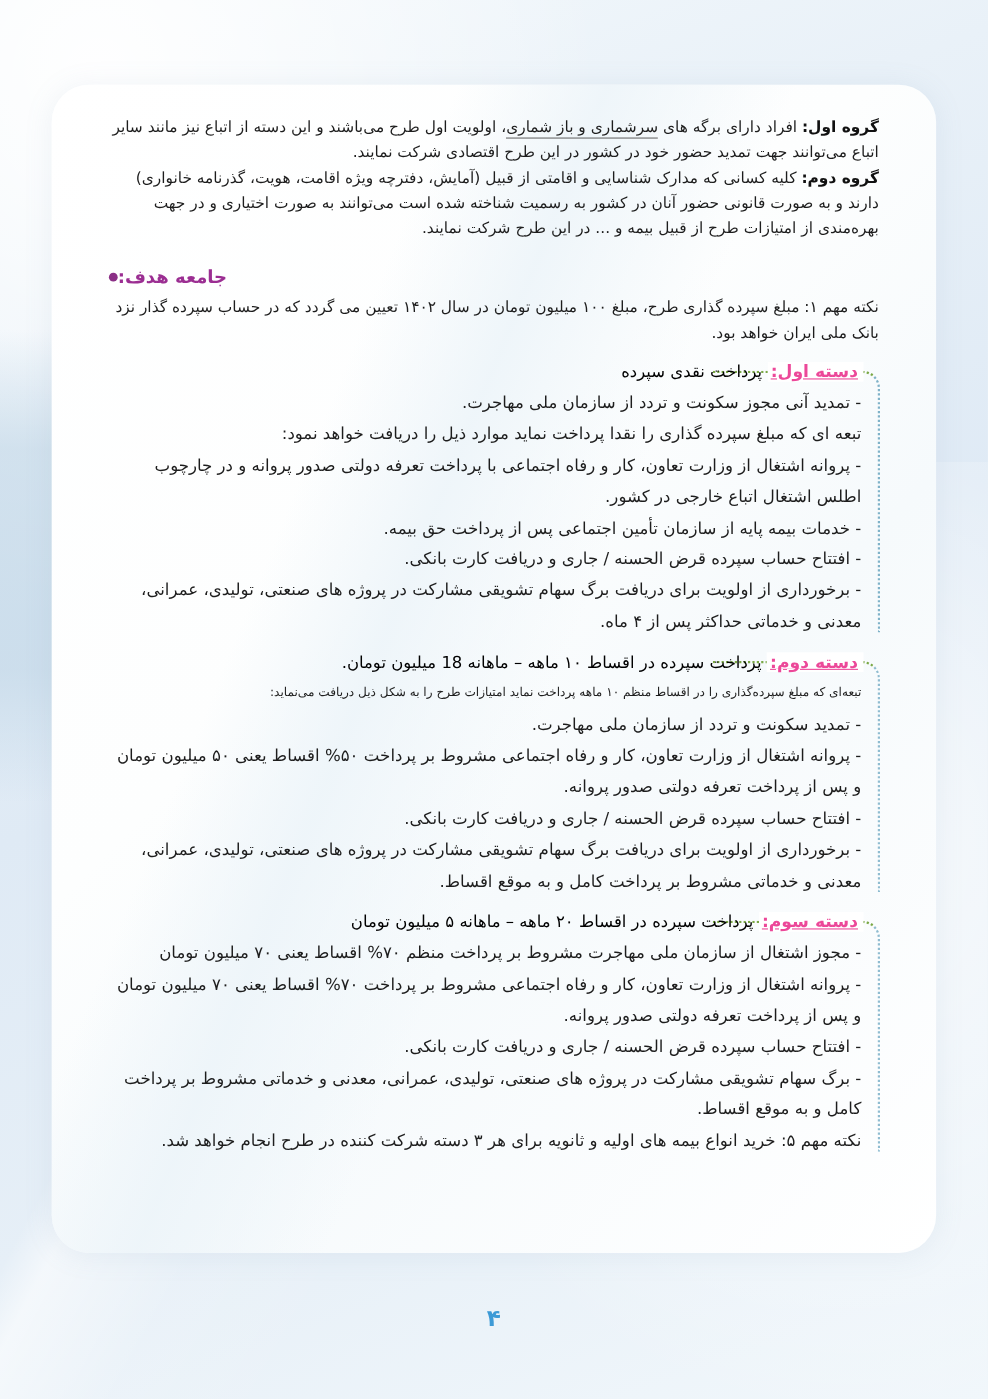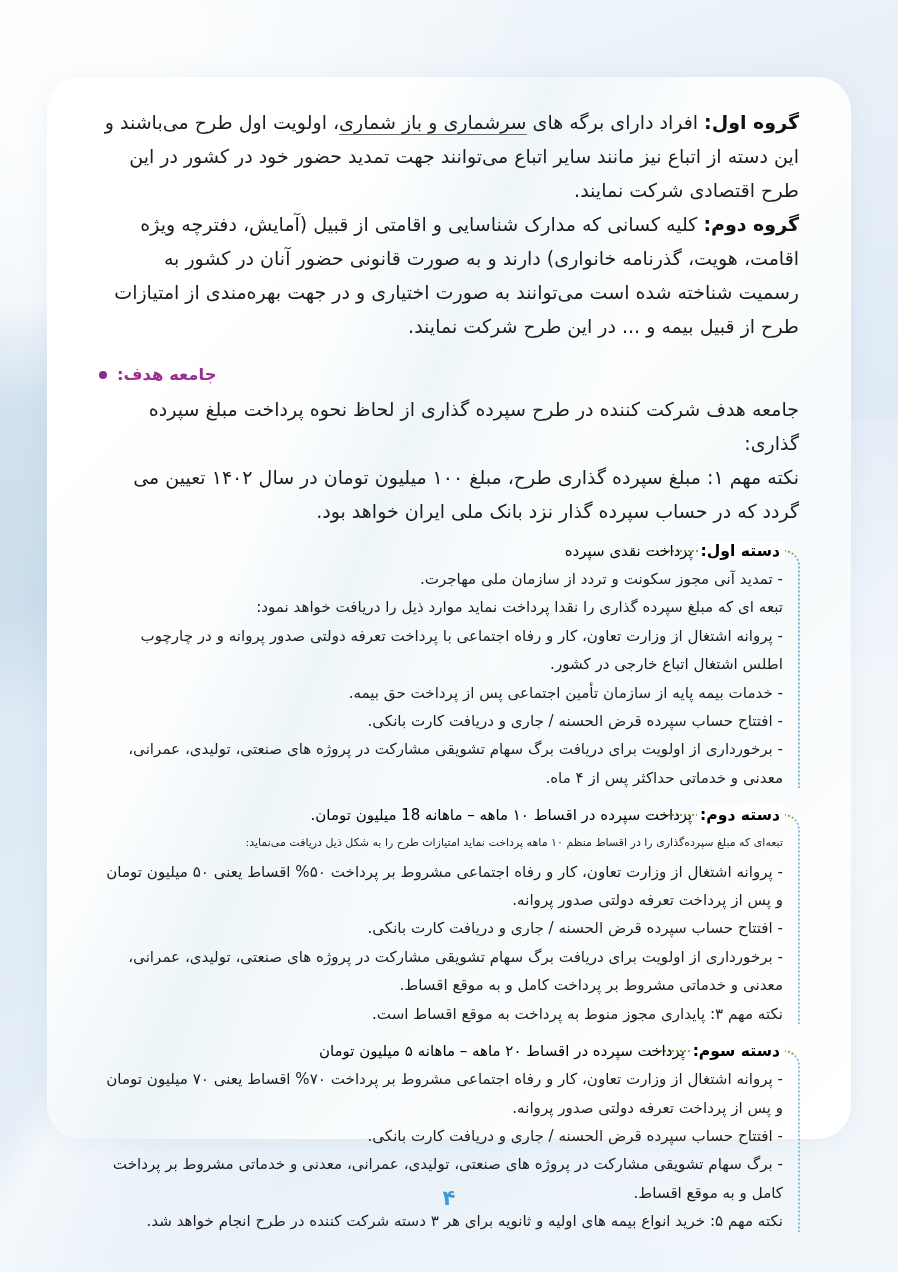--- a/index.html
+++ b/index.html
@@ -86,42 +86,41 @@
     padding: 28px 52px 0 52px;
     box-sizing: border-box;
     direction: rtl;
     text-align: right;
   }
 
   
   p, div.line {
     margin: 0;
     color: #1d1d1d;
-    font-size: 19px;
-    line-height: 34px;
+    font-size: 14px;
+    line-height: 23px;
     letter-spacing: -0.1px;
   }
   .para {
     margin: 0 0 0 0;
   }
   .lbl-bold {
     font-weight: bold;
     color: #111;
   }
   .underline-soft {
     border-bottom: 1px solid #6b6b6b;
     padding-bottom: 1px;
   }
 
   
   .bullet-head {
     display: flex;
     align-items: center;
     justify-content: flex-end;
-    gap: 10px;
     margin-top: 22px;
     margin-bottom: 8px;
     padding-left: 0;
   }
   .bullet-head .dot {
     width: 8px; height: 8px;
     border-radius: 50%;
     background: #8b2f86;
     flex: 0 0 auto;
     order: 2;
@@ -153,25 +152,26 @@
   .cat-rule.tall {
     border-right-color: #8fbcd0;
   }
   .cat-head-line {
     position: relative;
     z-index: 2;
     line-height: 28px;
     padding-left: 0;
   }
   .cat-head-line .cat-name {
-    color: #000000;
+    color: #ec4899;
     font-weight: bold;
     font-size: 15.6px;
     background: #ffffff;
     padding: 0 5px 0 3px;
+    text-decoration: underline;
   }
   .cat-head-line .cat-desc {
     font-size: 15px;
   }
   .cat-body {
     position: relative;
     z-index: 2;
     padding-right: 2px;
   }
   .cat-body .line {
@@ -217,21 +217,20 @@
 
       <p class="para"><span class="lbl-bold">گروه اول:</span><span> افراد دارای برگه های </span><span class="underline-soft">سرشماری و باز شماری</span><span>، اولویت اول طرح می‌باشند و این دسته از اتباع نیز مانند سایر اتباع می‌توانند جهت تمدید حضور خود در کشور در این طرح اقتصادی شرکت نمایند.</span></p>
 
       <p class="para"><span class="lbl-bold">گروه دوم:</span><span> کلیه کسانی که مدارک شناسایی و اقامتی از قبیل (آمایش، دفترچه ویژه اقامت، هویت، گذرنامه خانواری) دارند و به صورت قانونی حضور آنان در کشور به رسمیت شناخته شده است می‌توانند به صورت اختیاری و در جهت بهره‌مندی از امتیازات طرح از قبیل بیمه و ... در این طرح شرکت نمایند.</span></p>
 
       <div class="bullet-head">
         <span class="htxt">جامعه هدف:</span>
         <span class="dot"></span>
       </div>
 
-      <p class="para">جامعه هدف شرکت کننده در طرح سپرده گذاری از لحاظ نحوه پرداخت مبلغ سپرده گذاری:</p>
       <p class="para">نکته مهم ۱: مبلغ سپرده گذاری طرح، مبلغ ۱۰۰ میلیون تومان در سال ۱۴۰۲ تعیین می گردد که در حساب سپرده گذار نزد بانک ملی ایران خواهد بود.</p>
 
       <div class="cat-block">
         <div class="cat-rule"></div>
         <div class="cat-head-line"><span class="cat-name">دسته اول:</span><span class="cat-desc"> پرداخت نقدی سپرده</span></div>
         <div class="cat-body">
           <div class="line">- تمدید آنی مجوز سکونت و تردد از سازمان ملی مهاجرت.</div>
           <div class="line">تبعه ای که مبلغ سپرده گذاری را نقدا پرداخت نماید موارد ذیل را دریافت خواهد نمود:</div>
           <div class="line">- پروانه اشتغال از وزارت تعاون، کار و رفاه اجتماعی با پرداخت تعرفه دولتی صدور پروانه و در چارچوب اطلس اشتغال اتباع خارجی در کشور.</div>
           <div class="line">- خدمات بیمه پایه از سازمان تأمین اجتماعی پس از پرداخت حق بیمه.</div>
@@ -240,31 +239,32 @@
         </div>
       </div>
 
       <div class="cat-block">
         <div class="cat-rule tall"></div>
         <div class="cat-head-line"><span class="cat-name">دسته دوم:</span><span class="cat-desc"> پرداخت سپرده در اقساط ۱۰ ماهه – ماهانه 18 میلیون تومان.</span></div>
         <div class="cat-body tight">
           <div class="line">تبعه‌ای که مبلغ سپرده‌گذاری را در اقساط منظم ۱۰ ماهه پرداخت نماید امتیازات طرح را به شکل ذیل دریافت می‌نماید:</div>
         </div>
         <div class="cat-body">
+          <div class="line">- تمدید سکونت و تردد از سازمان ملی مهاجرت.</div>
           <div class="line">- پروانه اشتغال از وزارت تعاون، کار و رفاه اجتماعی مشروط بر پرداخت ۵۰% اقساط یعنی ۵۰ میلیون تومان و پس از پرداخت تعرفه دولتی صدور پروانه.</div>
           <div class="line">- افتتاح حساب سپرده قرض الحسنه / جاری و دریافت کارت بانکی.</div>
           <div class="line">- برخورداری از اولویت برای دریافت برگ سهام تشویقی مشارکت در پروژه های صنعتی، تولیدی، عمرانی، معدنی و خدماتی مشروط بر پرداخت کامل و به موقع اقساط.</div>
-          <div class="line note-line">نکته مهم ۳: پایداری مجوز منوط به پرداخت به موقع اقساط است.</div>
         </div>
       </div>
 
       <div class="cat-block">
         <div class="cat-rule tall"></div>
         <div class="cat-head-line"><span class="cat-name">دسته سوم:</span><span class="cat-desc"> پرداخت سپرده در اقساط ۲۰ ماهه – ماهانه ۵ میلیون تومان</span></div>
         <div class="cat-body">
+          <div class="line">- مجوز اشتغال از سازمان ملی مهاجرت مشروط بر پرداخت منظم ۷۰% اقساط یعنی ۷۰ میلیون تومان</div>
           <div class="line">- پروانه اشتغال از وزارت تعاون، کار و رفاه اجتماعی مشروط بر پرداخت ۷۰% اقساط یعنی ۷۰ میلیون تومان و پس از پرداخت تعرفه دولتی صدور پروانه.</div>
           <div class="line">- افتتاح حساب سپرده قرض الحسنه / جاری و دریافت کارت بانکی.</div>
           <div class="line">- برگ سهام تشویقی مشارکت در پروژه های صنعتی، تولیدی، عمرانی، معدنی و خدماتی مشروط بر پرداخت کامل و به موقع اقساط.</div>
           <div class="line note-line">نکته مهم ۵: خرید انواع بیمه های اولیه و ثانویه برای هر ۳ دسته شرکت کننده در طرح انجام خواهد شد.</div>
         </div>
       </div>
 
     </div>
   </div>
 

